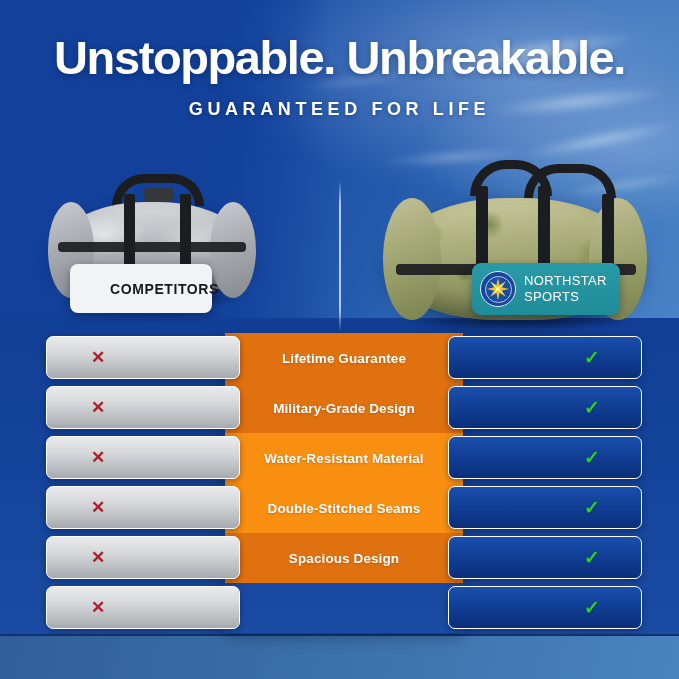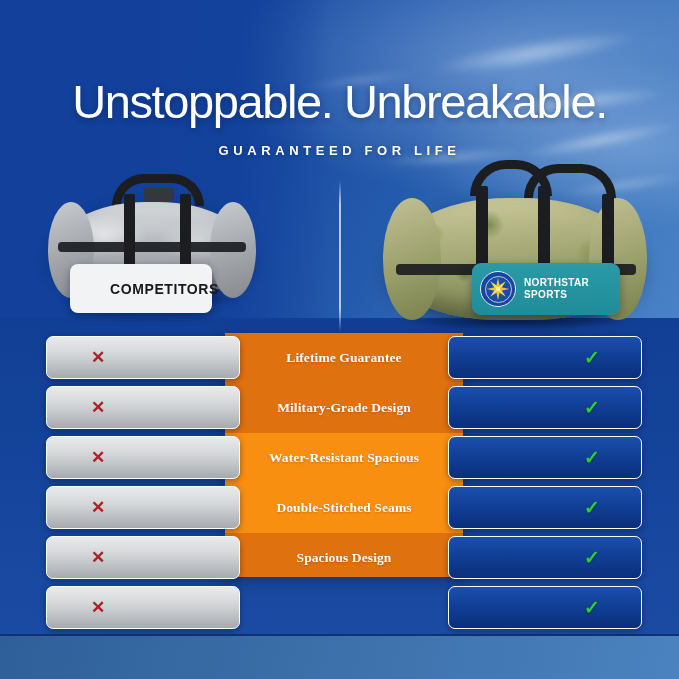--- a/index.html
+++ b/index.html
@@ -56,28 +56,28 @@
     background:linear-gradient(105deg, #2f5f99 0%, #3b6fa8 45%, #4a83c0 100%);
   }
   .bg-bottom-line{
     position:absolute; left:0; top:634px; width:679px; height:2px;
     background:rgba(10,30,70,.55);
   }
 
   
   .header{ position:absolute; left:0; top:0; width:679px; z-index:6; text-align:center; }
   .headline{
-    margin-top:78px;
-    font-size:47px; line-height:1.04; font-weight:400;
+    margin-top:34px;
+    font-size:47px; line-height:1.04; font-weight:700;
     color:#ffffff; letter-spacing:-1.4px;
     text-shadow:0 2px 6px rgba(0,20,60,.38);
   }
   .subhead{
     margin-top:16px;
-    font-size:13px; font-weight:700; color:#ffffff;
+    font-size:18px; font-weight:700; color:#ffffff;
     letter-spacing:4.6px;
     text-shadow:0 1px 4px rgba(0,20,60,.40);
   }
 
   
   .divider{
     position:absolute; left:339px; top:180px;
     width:2px; height:152px; z-index:5;
     background:linear-gradient(180deg, rgba(200,222,248,0) 0%, rgba(205,226,250,.85) 16%, rgba(205,226,250,.85) 84%, rgba(200,222,248,0) 100%);
   }
@@ -176,33 +176,32 @@
     background:radial-gradient(circle at 50% 50%, #1b56b4 0%, #17459a 70%, #123a88 100%);
     border:1.5px solid #dfe8f6;
     display:flex; align-items:center; justify-content:center;
   }
   .brand-seal .ring{
     position:absolute; inset:3.5px; border-radius:50%;
     border:1px solid rgba(220,232,250,.8);
   }
   .brand-seal .star{ position:absolute; width:100%; height:100%; }
   .brand-name{
-    color:#ffffff; font-size:10px; font-weight:700;
+    color:#ffffff; font-size:13px; font-weight:400;
     line-height:1.22; letter-spacing:.35px;
   }
 
   
   .table{ position:absolute; left:0; top:0; width:679px; height:679px; z-index:8; pointer-events:none; }
   .table > *{ pointer-events:auto; }
 
   .center-panel{
-    position:absolute; left:225px; top:333px; width:238px; height:244px;
+    position:absolute; left:225px; top:333px; width:238px; height:300px;
     overflow:hidden;
     box-shadow:0 4px 14px rgba(3,16,44,.35);
-    font-family:Liberation Serif, serif;
   }
   .center-row{
     height:50px; display:flex; align-items:center; justify-content:center;
     color:#ffffff; font-size:13.5px; font-weight:700; letter-spacing:.1px;
     text-align:center; padding:0 8px;
     text-shadow:0 1px 2px rgba(120,50,0,.35);
   }
   .center-row.odd{ background:#e0710f; }
   .center-row.even{ background:#f98f10; }
 
@@ -308,21 +307,21 @@
     <span class="brand-name">
       <span>NORTHSTAR</span><br>
       <span>SPORTS</span>
     </span>
   </div>
 
   <div class="table">
     <div class="center-panel" id="center-panel">
         <div class="center-row odd">Lifetime Guarantee</div>
         <div class="center-row odd">Military-Grade Design</div>
-        <div class="center-row even">Water-Resistant Spacious</div>
+        <div class="center-row even">Water-Resistant Material</div>
         <div class="center-row even">Double-Stitched Seams</div>
         <div class="center-row odd">Spacious Design</div>
       </div>
     <div id="left-cells">
         <div class="side-cell cell-left" style="top: 336px;">
           <span class="mark-x">✕</span>
         </div>
         <div class="side-cell cell-left" style="top: 386px;">
           <span class="mark-x">✕</span>
         </div>

